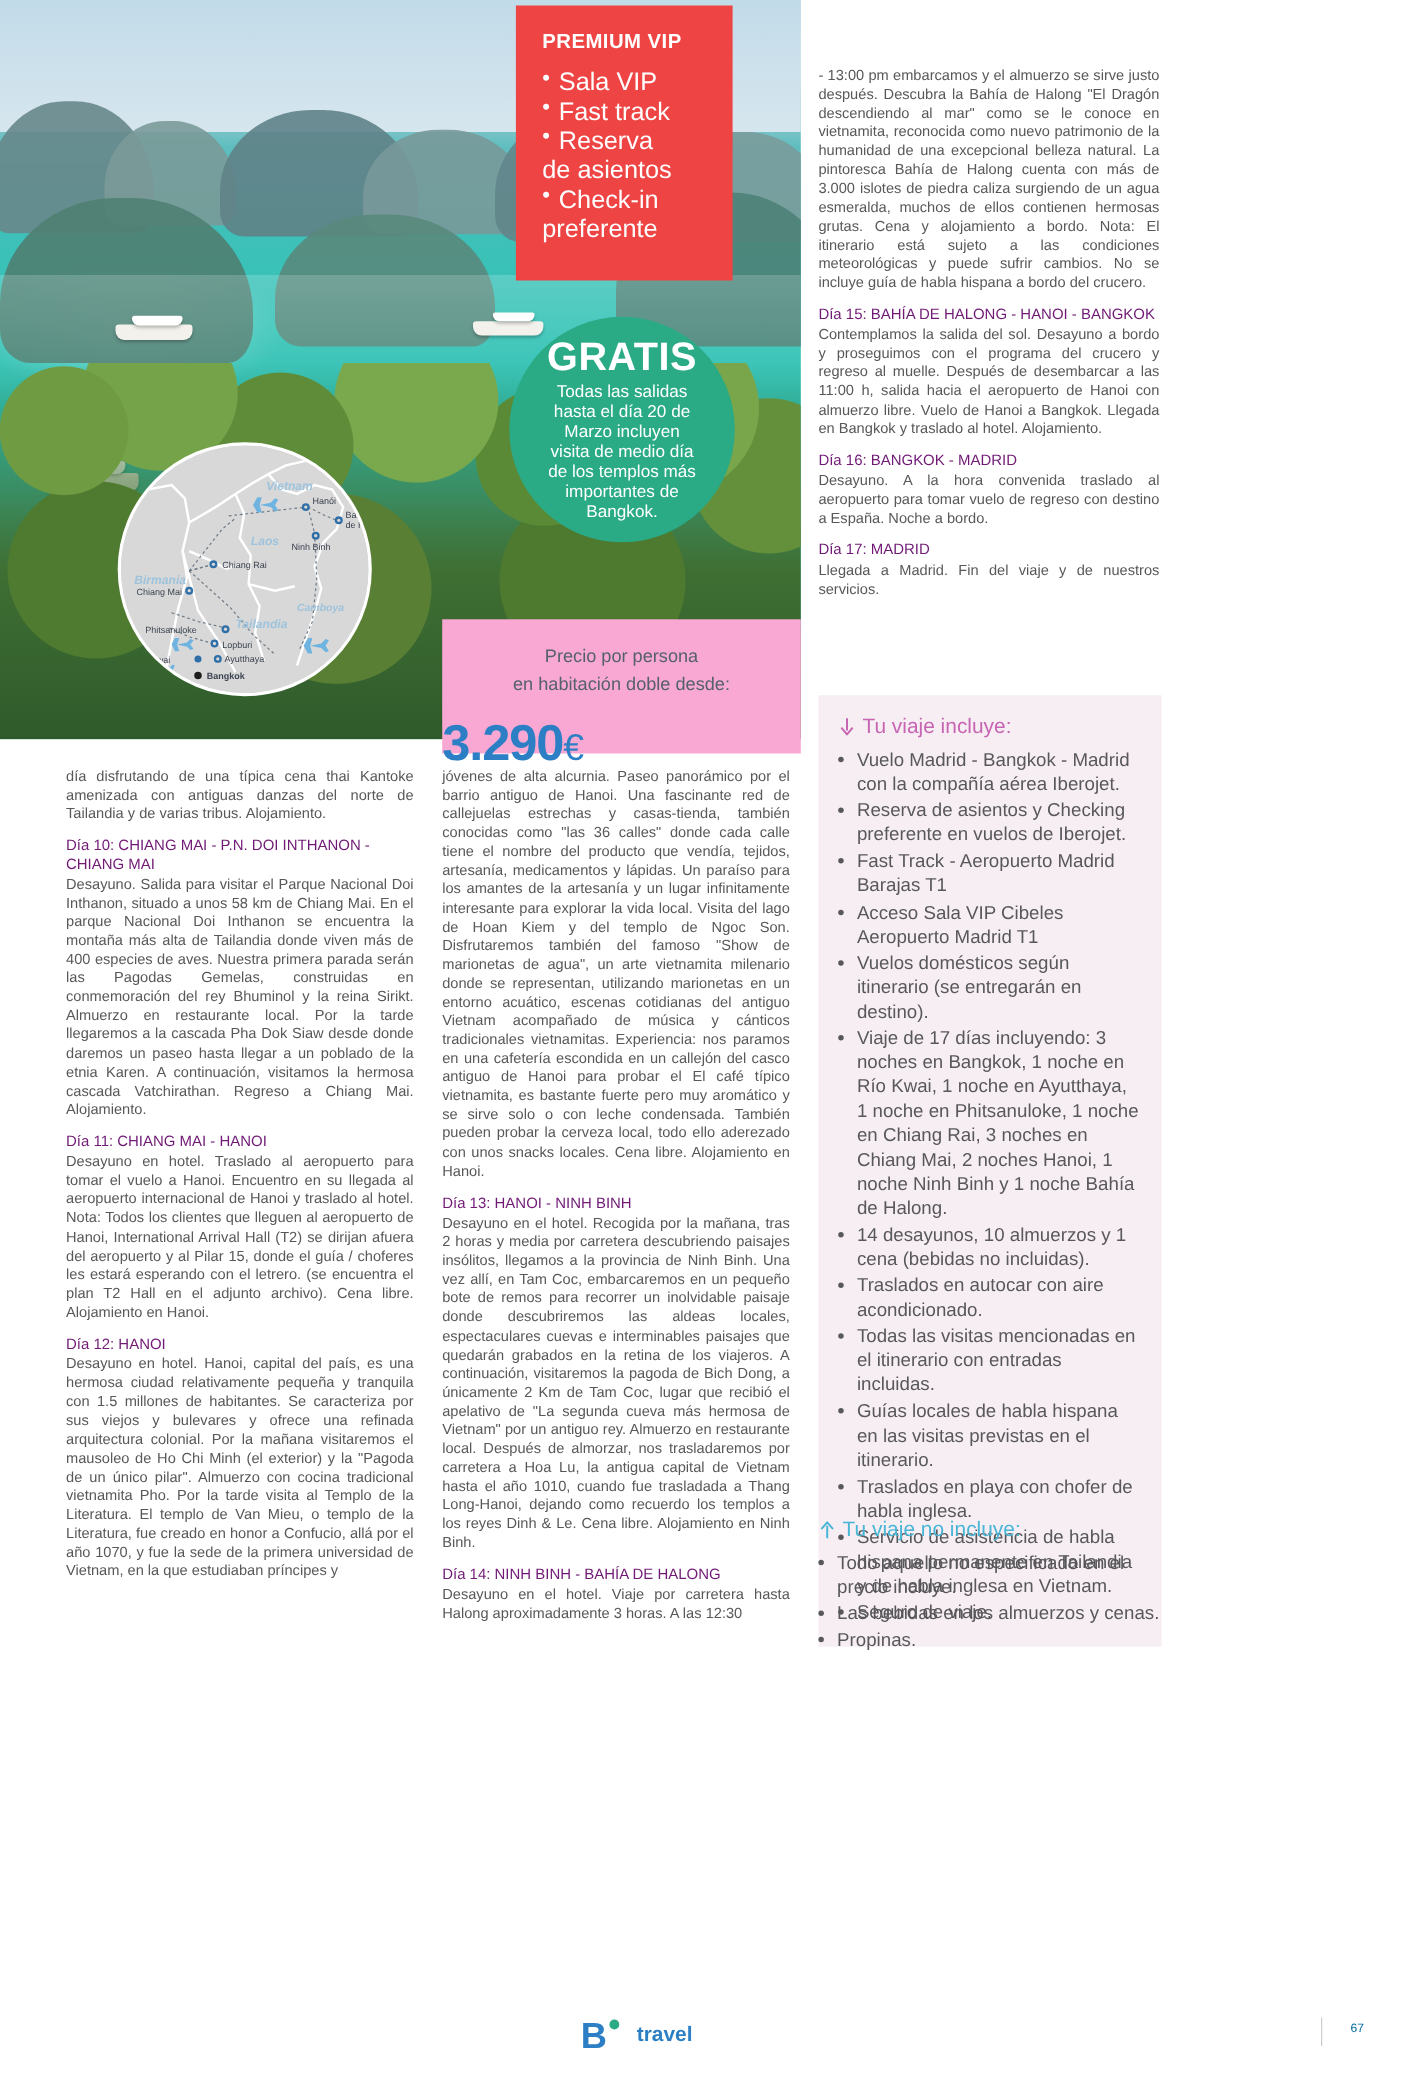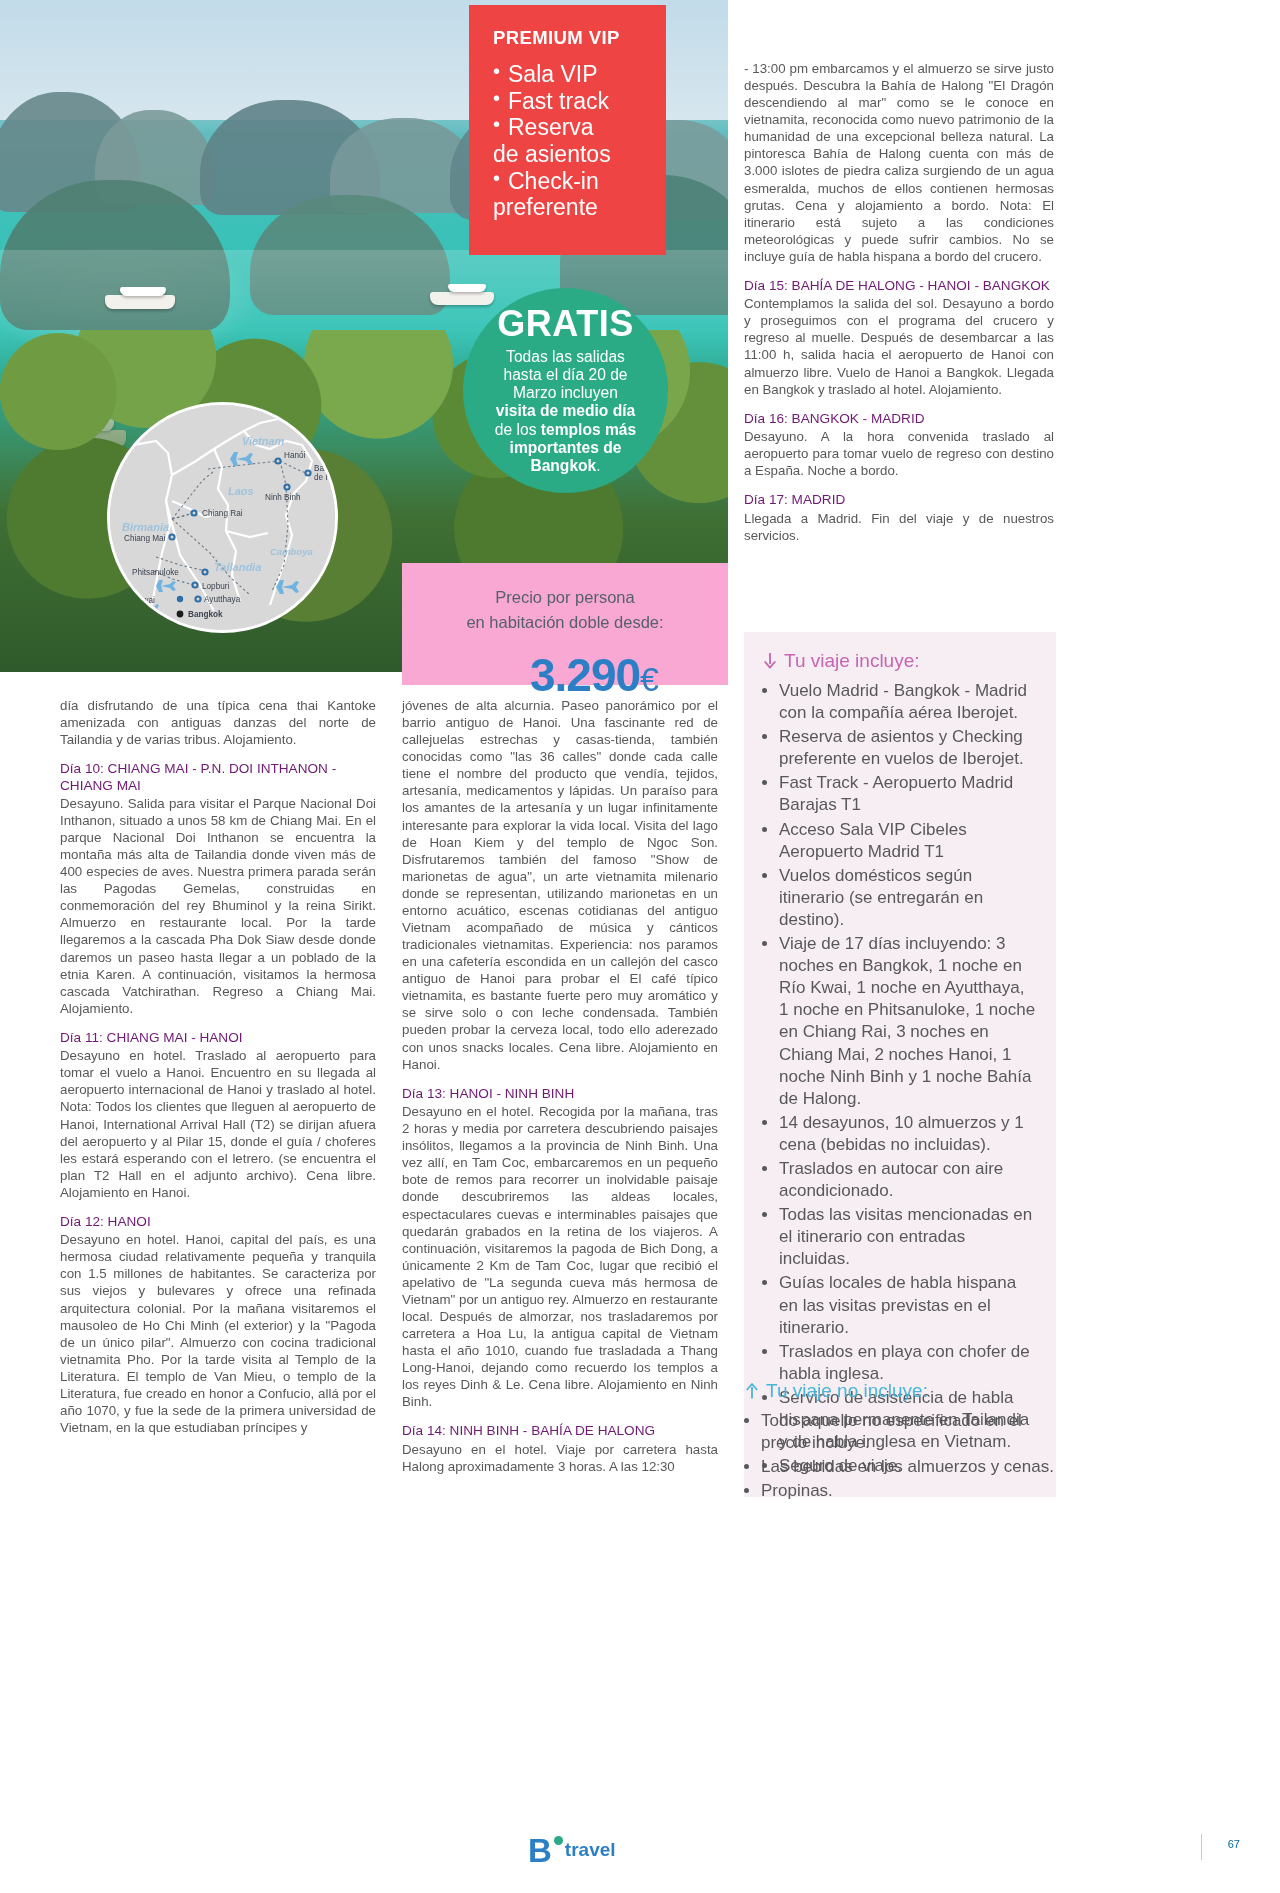--- a/index.html
+++ b/index.html
@@ -90,34 +90,34 @@
 
   
   .gratis-circle{
     position:absolute;left:463px;top:288px;width:205px;height:205px;border-radius:50%;
     background:#2aab85;color:#fff;text-align:center;
     display:flex;flex-direction:column;justify-content:center;align-items:center;
     box-sizing:border-box;padding:0 14px;
   }
   .gratis-word{font-size:36px;font-weight:bold;letter-spacing:.5px;line-height:1;margin-bottom:6px;}
   .gratis-text{font-size:15.6px;line-height:1.16;font-weight:300;}
-  .gratis-text b{font-weight:bold;}
+  .gratis-text b{font-weight:normal;}
 
   
   .price-box{
     position:absolute;left:402px;top:563px;width:326px;height:122px;
     background:#f9a8d4;
     box-sizing:border-box;
     padding:22px 0 0 0;
     text-align:center;
   }
   .price-label{font-size:16.5px;line-height:1.5;color:#55606d;font-weight:300;}
   .price-amount{
     position:absolute;left:402px;top:648px;width:326px;
-    font-size:46px;font-weight:bold;color:#2c7fc4;letter-spacing:-1px;text-align:center;margin-left:29px;
+    font-size:46px;font-weight:bold;color:#2c7fc4;letter-spacing:-1px;text-align:left;
   }
   .price-amount .cur{font-size:34px;font-weight:normal;}
 
   
   .map-circle{
     position:absolute;left:110px;top:405px;width:225px;height:225px;border-radius:50%;
     background:#d8d8d8;overflow:hidden;box-shadow:0 0 0 3px #ffffff;
   }
   .map-circle svg{display:block;}
 
@@ -143,21 +143,21 @@
 
   .not-includes{
     position:absolute;left:744px;top:1380px;width:312px;
   }
   .not-title{color:#49b6d6;font-size:19px;margin:0 0 8px 0;font-weight:400;display:flex;align-items:center;gap:6px;}
 
   
   .footer-logo{position:absolute;left:528px;top:1829px;width:120px;height:42px;display:flex;align-items:center;}
   .logo-b{font-size:33px;font-weight:bold;color:#2c7fc4;line-height:1;position:relative;font-family:"Liberation Sans",sans-serif;}
   .logo-dot{position:absolute;width:9px;height:9px;border-radius:50%;background:#2aab85;right:-11px;top:2px;}
-  .logo-travel{font-size:19px;font-weight:bold;color:#2c7fc4;margin-left:13px;}
+  .logo-travel{font-size:19px;font-weight:bold;color:#2c7fc4;margin-left:27px;}
   .page-num{position:absolute;right:40px;top:1838px;font-size:11px;color:#0369a1;}
   .page-rule{position:absolute;right:78px;top:1834px;width:1px;height:26px;background:#c9c9c9;}
 </style>
 </head>
 <body>
 
 <div class="page">
 
   <div class="hero">
     <div class="sky"></div>

